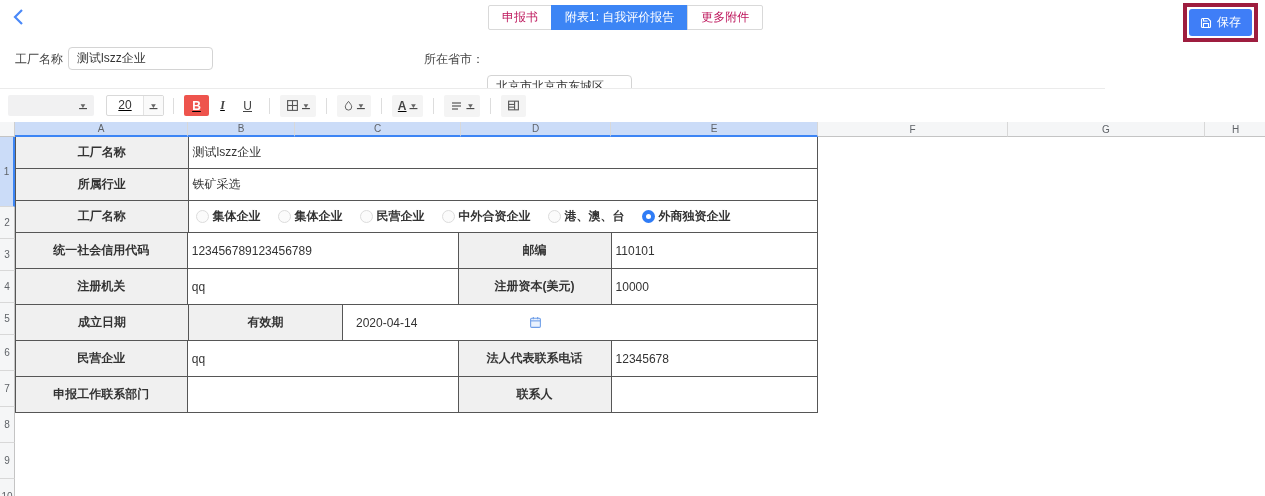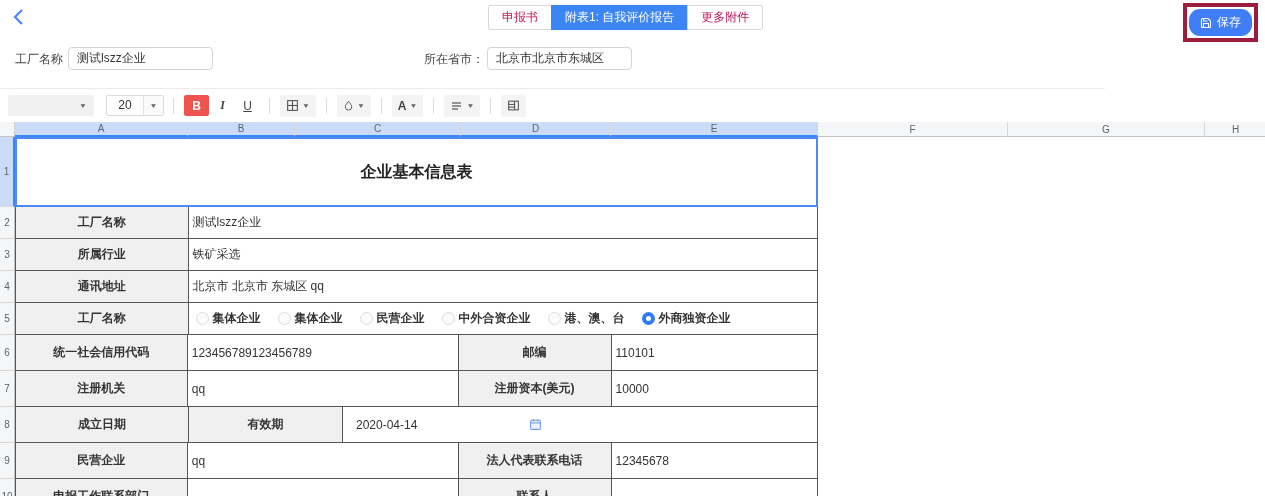--- a/index.html
+++ b/index.html
@@ -10,31 +10,31 @@
   .header { position:absolute; top:0; left:0; width:1265px; height:88px; background:#fff; }
   .back { position:absolute; left:8px; top:5px; width:24px; height:24px; cursor:pointer; }
   .tabs { position:absolute; left:488px; top:5px; display:flex; }
   .tab { height:25px; line-height:23px; padding:0 13px; font-size:12px; color:#be185d;
     background:#fff; border:1px solid #d9d9d9; margin-left:-1px; cursor:pointer; white-space:nowrap; }
   .tab:first-child { border-radius:2px 0 0 2px; margin-left:0; }
   .tab:last-child { border-radius:0 2px 2px 0; }
   .tab.active { background:#3c85f5; border-color:#3c85f5; color:#fff; }
   .save-wrap { position:absolute; right:7px; top:3px; border:4px solid #9e1d3f; padding:2px; }
   .save-btn { display:flex; align-items:center; gap:5px; background:#3f7ef7; color:#fff;
-    font-size:12px; padding:5px 11px; border:none; border-radius:11px; cursor:pointer; }
+    font-size:12px; padding:5px 11px; border:none; border-radius:3px; cursor:pointer; }
 
   .formrow { position:absolute; top:47px; left:0; width:1265px; height:24px; }
   .flabel { position:absolute; font-size:12px; color:#444; line-height:24px; }
   .finput { position:absolute; width:145px; height:23px; border:1px solid #d4d4d4; border-radius:4px;
     font-size:12px; color:#333; padding:0 8px; outline:none;
     font-family:"Liberation Sans","DejaVu Sans",sans-serif; }
 
   
   .toolbar { position:absolute; top:88px; left:0; width:1105px; height:34px; background:#fff;
-    border-top:1px solid #ebebeb; display:flex; align-items:center; padding-left:8px; }
+    border-top:1px solid #ebebeb; display:flex; align-items:center; padding-left:8px;text-decoration:underline; }
   .dd-font { width:86px; height:21px; background:#f1f1f2; border-radius:2px; display:flex;
     align-items:center; justify-content:flex-end; padding-right:7px; cursor:pointer; }
   .dd-size { width:58px; height:21px; border:1px solid #d9d9d9; border-radius:2px; display:flex;
     margin-left:12px; cursor:pointer; background:#fff; }
   .dd-size .val { flex:1; text-align:center; font-size:12px; color:#333; line-height:19px; }
   .dd-size .car { width:20px; display:flex; align-items:center; justify-content:center;
     border-left:1px solid #e3e3e3; background:#fafafa; }
   .caret { font-size:8px; color:#666; transform:scaleY(.8); }
   .tsep { width:1px; height:16px; background:#ddd; margin:0 9px; }
   .tbtn { min-width:23px; height:21px; display:flex; align-items:center; justify-content:center;
@@ -104,21 +104,21 @@
           </svg>
       </span>
       <span>保存</span>
     </button>
   </div>
 
   <div class="formrow">
     <span class="flabel" style="left:15px">工厂名称：</span>
     <input class="finput" style="left: 68px;" value="测试lszz企业">
     <span class="flabel" style="left:424px">所在省市：</span>
-    <input class="finput" style="left: 487px;" value="北京市北京市东城区">
+    <input class="finput" style="left: 487px; margin-top: 28px;" value="北京市北京市东城区">
   </div>
 </div>
 
 <div class="toolbar">
   <div class="dd-font">
       <span class="caret">▼</span>
     </div>
   <div class="dd-size">
     <span class="val">20</span>
     <span class="car">
@@ -200,33 +200,28 @@
     <div class="rh" style="height:32px">5</div>
     <div class="rh" style="height:36px">6</div>
     <div class="rh" style="height:36px">7</div>
     <div class="rh" style="height:36px">8</div>
     <div class="rh" style="height:36px">9</div>
     <div class="rh" style="height:36px">10</div>
   </div>
 
   <div class="table">
 
-    <div class="trow title">企业基本信息表</div>
 
     <div class="trow h32">
       <div class="cl wA">工厂名称</div>
       <div class="cv wBE">测试lszz企业</div>
     </div>
     <div class="trow h32">
       <div class="cl wA">所属行业</div>
       <div class="cv wBE">铁矿采选</div>
-    </div>
-    <div class="trow h32">
-      <div class="cl wA">通讯地址</div>
-      <div class="cv wBE">北京市 北京市 东城区 qq</div>
     </div>
 
     <div class="trow h32">
       <div class="cl wA">工厂名称</div>
       <div class="cv wBE radios">
         <span class="ropt">
             <span class="rdot"></span>
             <span>集体企业</span>
           </span>
         <span class="ropt">

